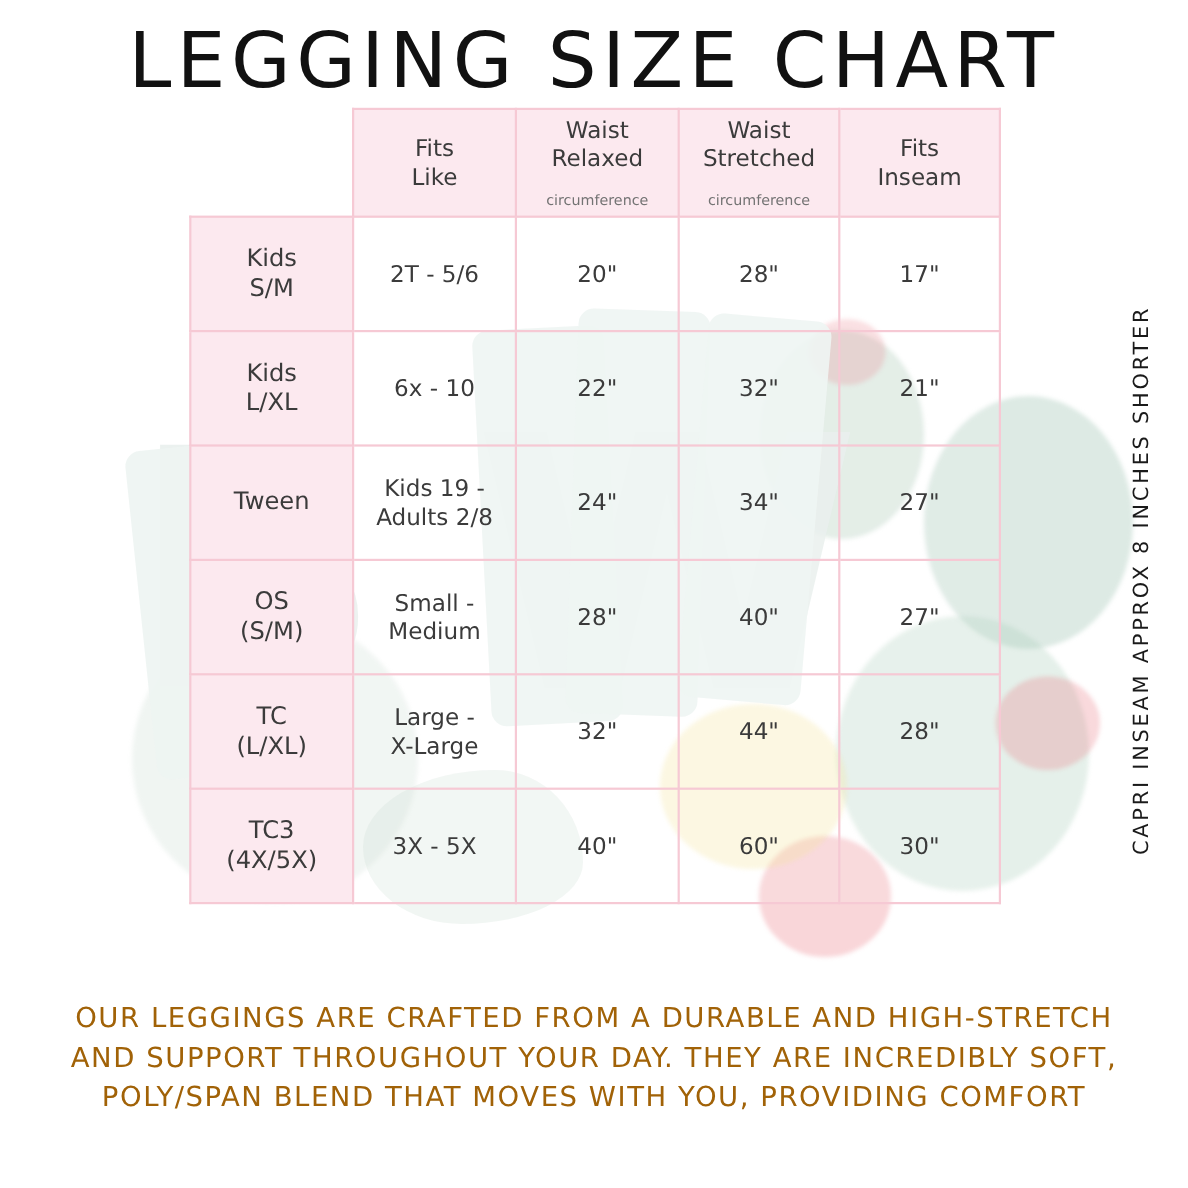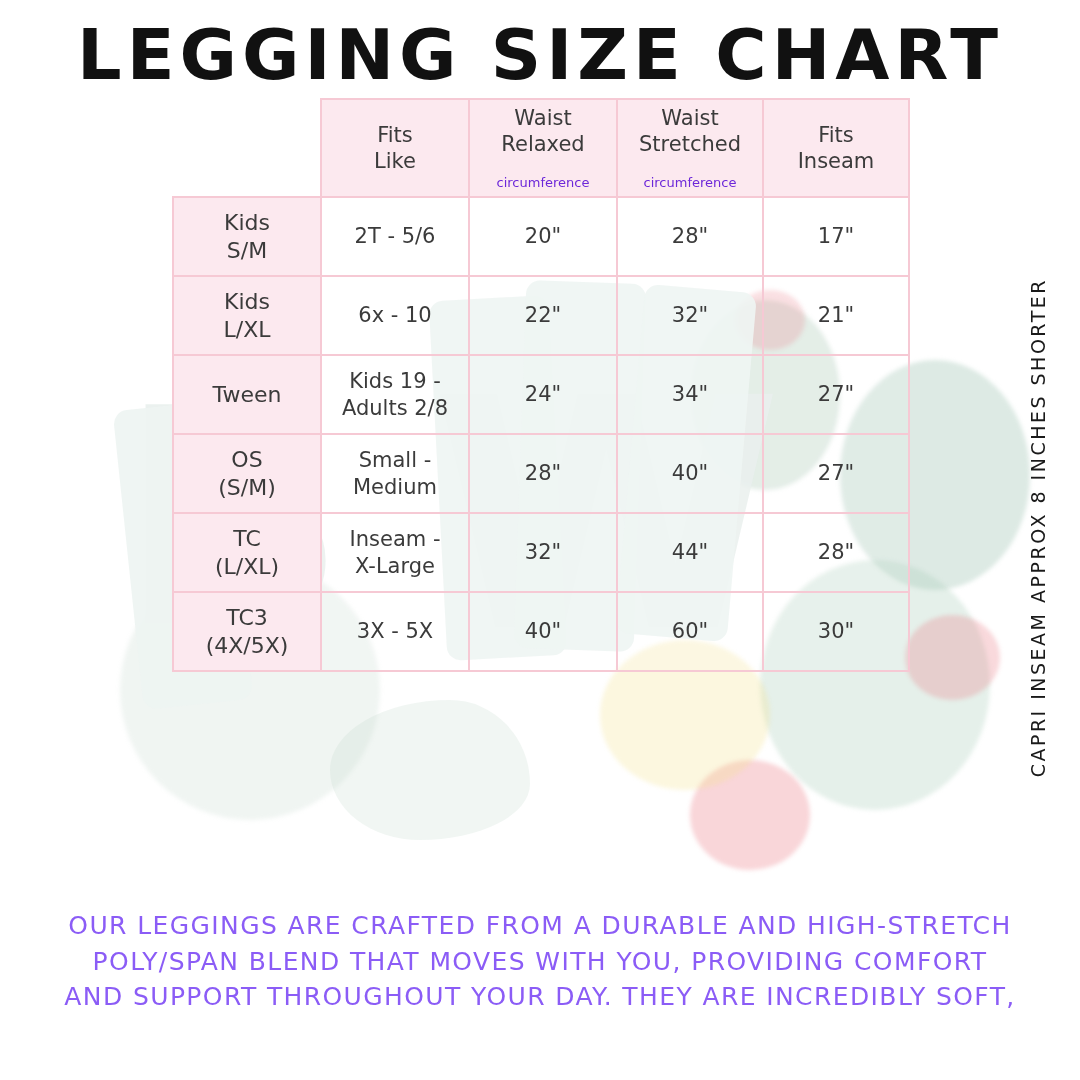--- a/index.html
+++ b/index.html
@@ -45,21 +45,21 @@
   }
 
   
   #page-title {
     position: absolute;
     top: 14px;
     left: 0;
     width: 1080px;
     text-align: center;
     font-size: 70px;
-    font-weight: 700;
+    font-weight: 400;
     letter-spacing: 5px;
     color: #111111;
     font-family: "DejaVu Sans", sans-serif;
   }
 
   
   #size-table-wrap {
     position: absolute;
     left: 172px;
     top: 98px;
@@ -92,23 +92,23 @@
     background: #fce9ef;
     font-size: 23px;
     color: #3b3b3b;
     font-weight: 400;
   }
   thead th.corner {
     background: transparent;
     border: none;
   }
   .hdr-main { display: block; line-height: 1.25; }
-  .hdr-sub { display: block; font-size: 13px; color: #6d28d9; margin-top: 18px; }
-
-  tbody tr { height: 79px; margin-top: 24px; }
+  .hdr-sub { display: block; font-size: 13px; color: #737373; margin-top: 18px; }
+
+  tbody tr { height: 104px; margin-top: 24px; }
   tbody td.label-cell {
     background: #fce9ef;
     font-size: 22px;
   }
   tbody td.data-cell {
     background: rgba(255,255,255,0.10);
   }
   .cell-line { display: block; }
 
   
@@ -135,21 +135,21 @@
   
   #footer-text {
     position: absolute;
     left: 40px;
     right: 40px;
     top: 908px;
     text-align: center;
     font-size: 25px;
     line-height: 1.42;
     letter-spacing: 1.4px;
-    color: #8b5cf6;
+    color: #a16207;
   }
   #footer-text p { margin: 0; }
 </style>
 </head>
 <body>
 
 <div id="bg-art">
   <div class="blob" style="left:690px; top:300px; width:150px; height:190px; background:rgba(168,200,180,0.35);"></div>
   <div class="blob" style="left:840px; top:360px; width:190px; height:230px; background:rgba(150,190,170,0.32);"></div>
   <div class="blob" style="left:760px; top:560px; width:230px; height:250px; background:rgba(170,205,185,0.30);"></div>
@@ -255,21 +255,21 @@
         <td class="data-cell">28"</td>
         <td class="data-cell">40"</td>
         <td class="data-cell">27"</td>
       </tr>
       <tr>
         <td class="label-cell">
           <span class="cell-line">TC</span>
           <span class="cell-line">(L/XL)</span>
         </td>
         <td class="data-cell">
-          <span class="cell-line">Inseam -</span>
+          <span class="cell-line">Large -</span>
           <span class="cell-line">X-Large</span>
         </td>
         <td class="data-cell">32"</td>
         <td class="data-cell">44"</td>
         <td class="data-cell">28"</td>
       </tr>
       <tr>
         <td class="label-cell">
           <span class="cell-line">TC3</span>
           <span class="cell-line">(4X/5X)</span>
@@ -285,15 +285,15 @@
     </tbody>
   </table>
 </div>
 
 <div id="side-note">
   <span>CAPRI INSEAM APPROX 8 INCHES SHORTER</span>
 </div>
 
 <div id="footer-text">
   <p>OUR LEGGINGS ARE CRAFTED FROM A DURABLE AND HIGH-STRETCH</p>
+  <p>AND SUPPORT THROUGHOUT YOUR DAY. THEY ARE INCREDIBLY SOFT,</p>
   <p>POLY/SPAN BLEND THAT MOVES WITH YOU, PROVIDING COMFORT</p>
-  <p>AND SUPPORT THROUGHOUT YOUR DAY. THEY ARE INCREDIBLY SOFT,</p>
 </div>
 
 </body></html>

